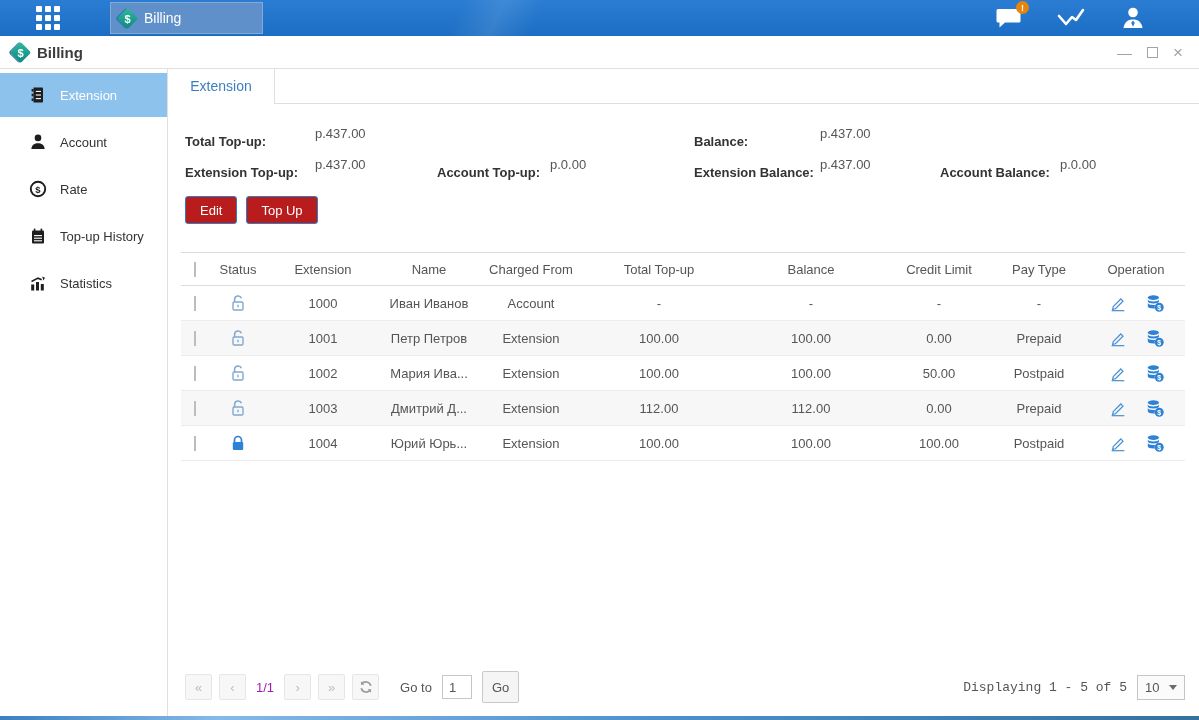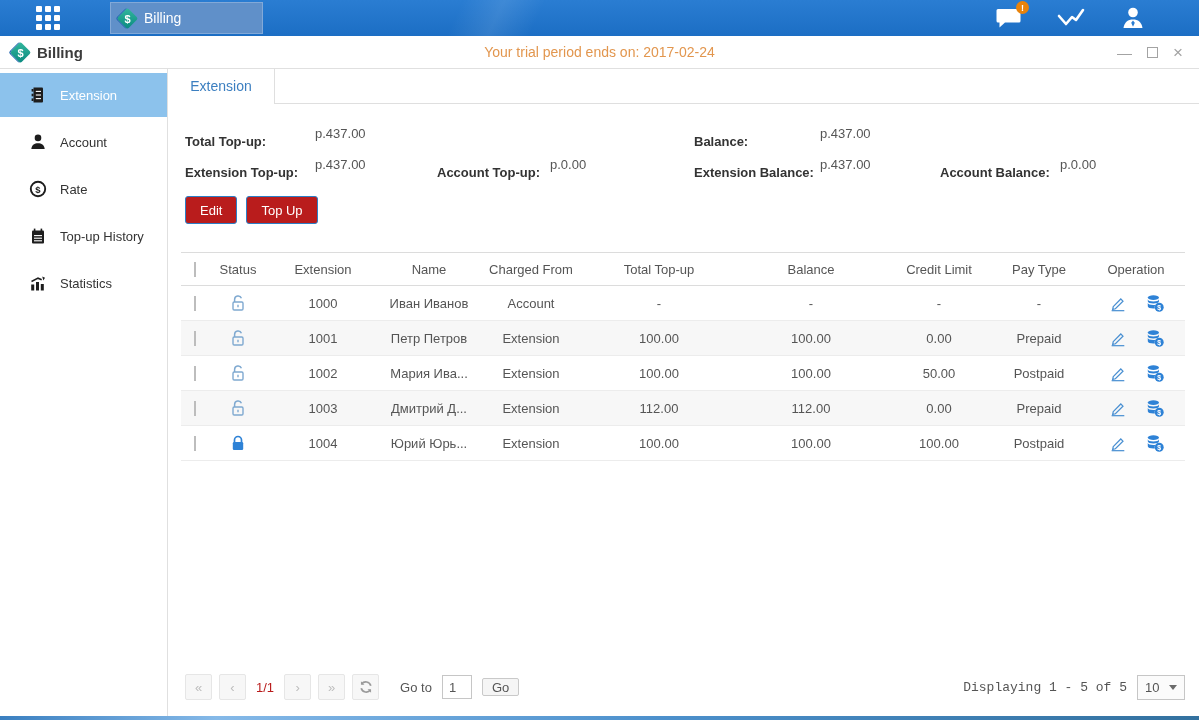--- a/index.html
+++ b/index.html
@@ -59,24 +59,24 @@
   .cb { width:15px; height:15px; border:1px solid #bdbdbd; border-radius:3px; background:#fff; margin:0 auto; cursor:pointer; }
   .op-cell { display:flex; justify-content:center; gap:20px; align-items:center; }
   .op-cell svg { cursor:pointer; }
   .lock-cell svg { vertical-align:middle; }
 
   .spacer { flex:1; }
 
   
   .pager { height:52px; flex:0 0 52px; display:flex; align-items:center; padding:0 14px 6px 17px; }
   .pg-btn { width:27px; height:26px; background:#f7f7f7; border:1px solid #e6e6e6; color:#bdbdbd; font-size:13px; display:flex; align-items:center; justify-content:center; margin-right:7px; cursor:pointer; border-radius:2px; }
-  .pg-text { color:#b91c1c; margin:0 10px 0 3px; }
+  .pg-text { color:#a21caf; margin:0 10px 0 3px; }
   .goto-label { margin:0 10px 0 14px; color:#555; }
   .goto-input { width:30px; height:24px; border:1px solid #c6c6c6; text-align:left; padding-left:6px; font-size:13px; color:#555; font-family:inherit; }
-  .go-btn { height:18px; padding:0 9px; margin-left:10px; background:#f5f5f5; border:1px solid #c9c9c9; border-radius:2px; color:#555; font-size:13px; cursor:pointer; font-family:inherit; }
+  .go-btn { height:32px; padding:0 9px; margin-left:10px; background:#f5f5f5; border:1px solid #c9c9c9; border-radius:2px; color:#555; font-size:13px; cursor:pointer; font-family:inherit; }
   .pager-right { margin-left:auto; display:flex; align-items:center; gap:10px; }
   .displaying { color:#555;font-family:Liberation Mono, monospace; }
   .size-select { width:48px; height:25px; border:1px solid #c6c6c6; background:#fbfbfb; display:flex; align-items:center; justify-content:space-between; padding:0 7px; cursor:pointer; color:#555; }
   .caret { width:0; height:0; border-left:4px solid transparent; border-right:4px solid transparent; border-top:5px solid #6b6b6b; }
 
   .bottom-strip { height:4px; flex:0 0 4px; background:linear-gradient(90deg,#3a7fc0,#85b9e8 18%,#4c90cc 55%,#33719f); }
 </style>
 </head>
 <body>
 
@@ -122,21 +122,20 @@
     </div>
   </div>
 
   <div class="titlebar">
     <div class="title-left">
       <span class="diamond">
           <span>$</span>
         </span>
       <span class="title-text">Billing</span>
     </div>
-    <div class="trial-msg">Your trial period ends on: 2017-02-24</div>
     <div class="win-controls">
       <span class="wc">—</span>
       <span class="wc wc-max"></span>
       <span class="wc" style="font-size:17px;">×</span>
     </div>
   </div>
 
   <div class="body">
 
     <div class="sidebar">

